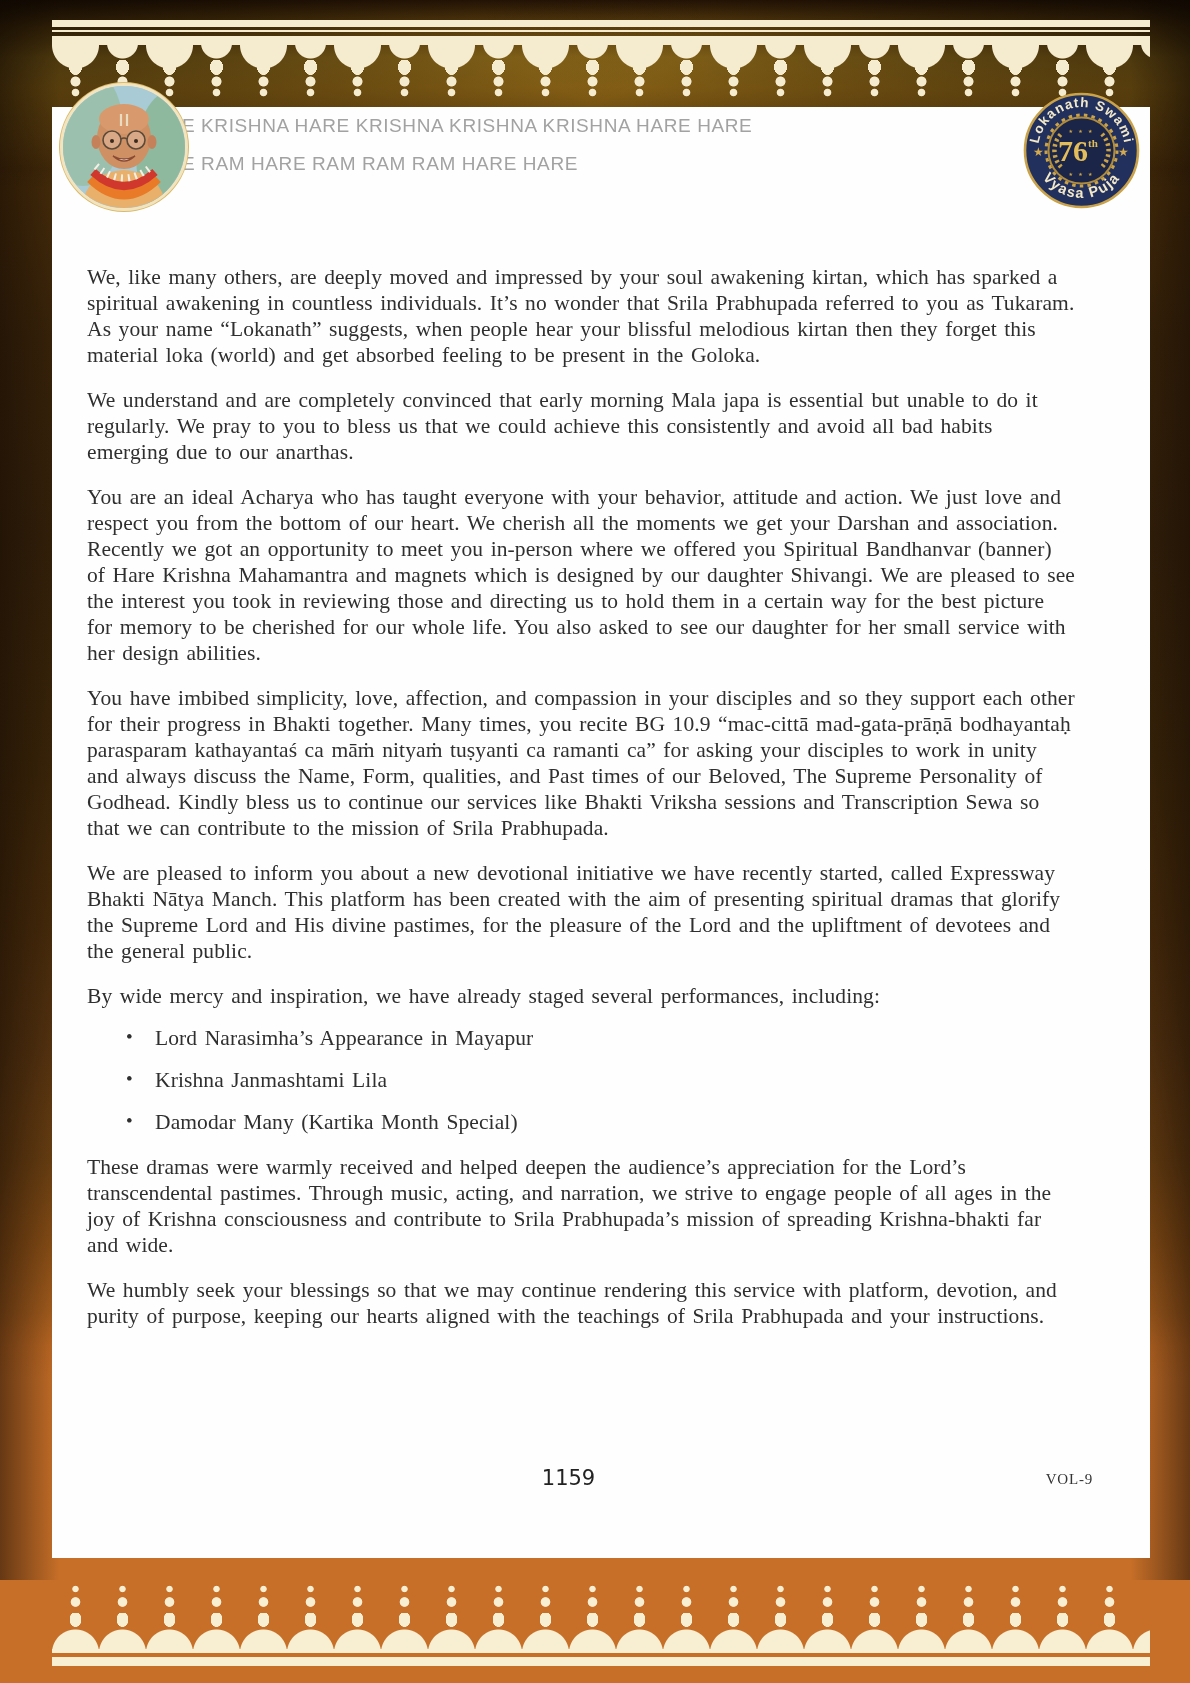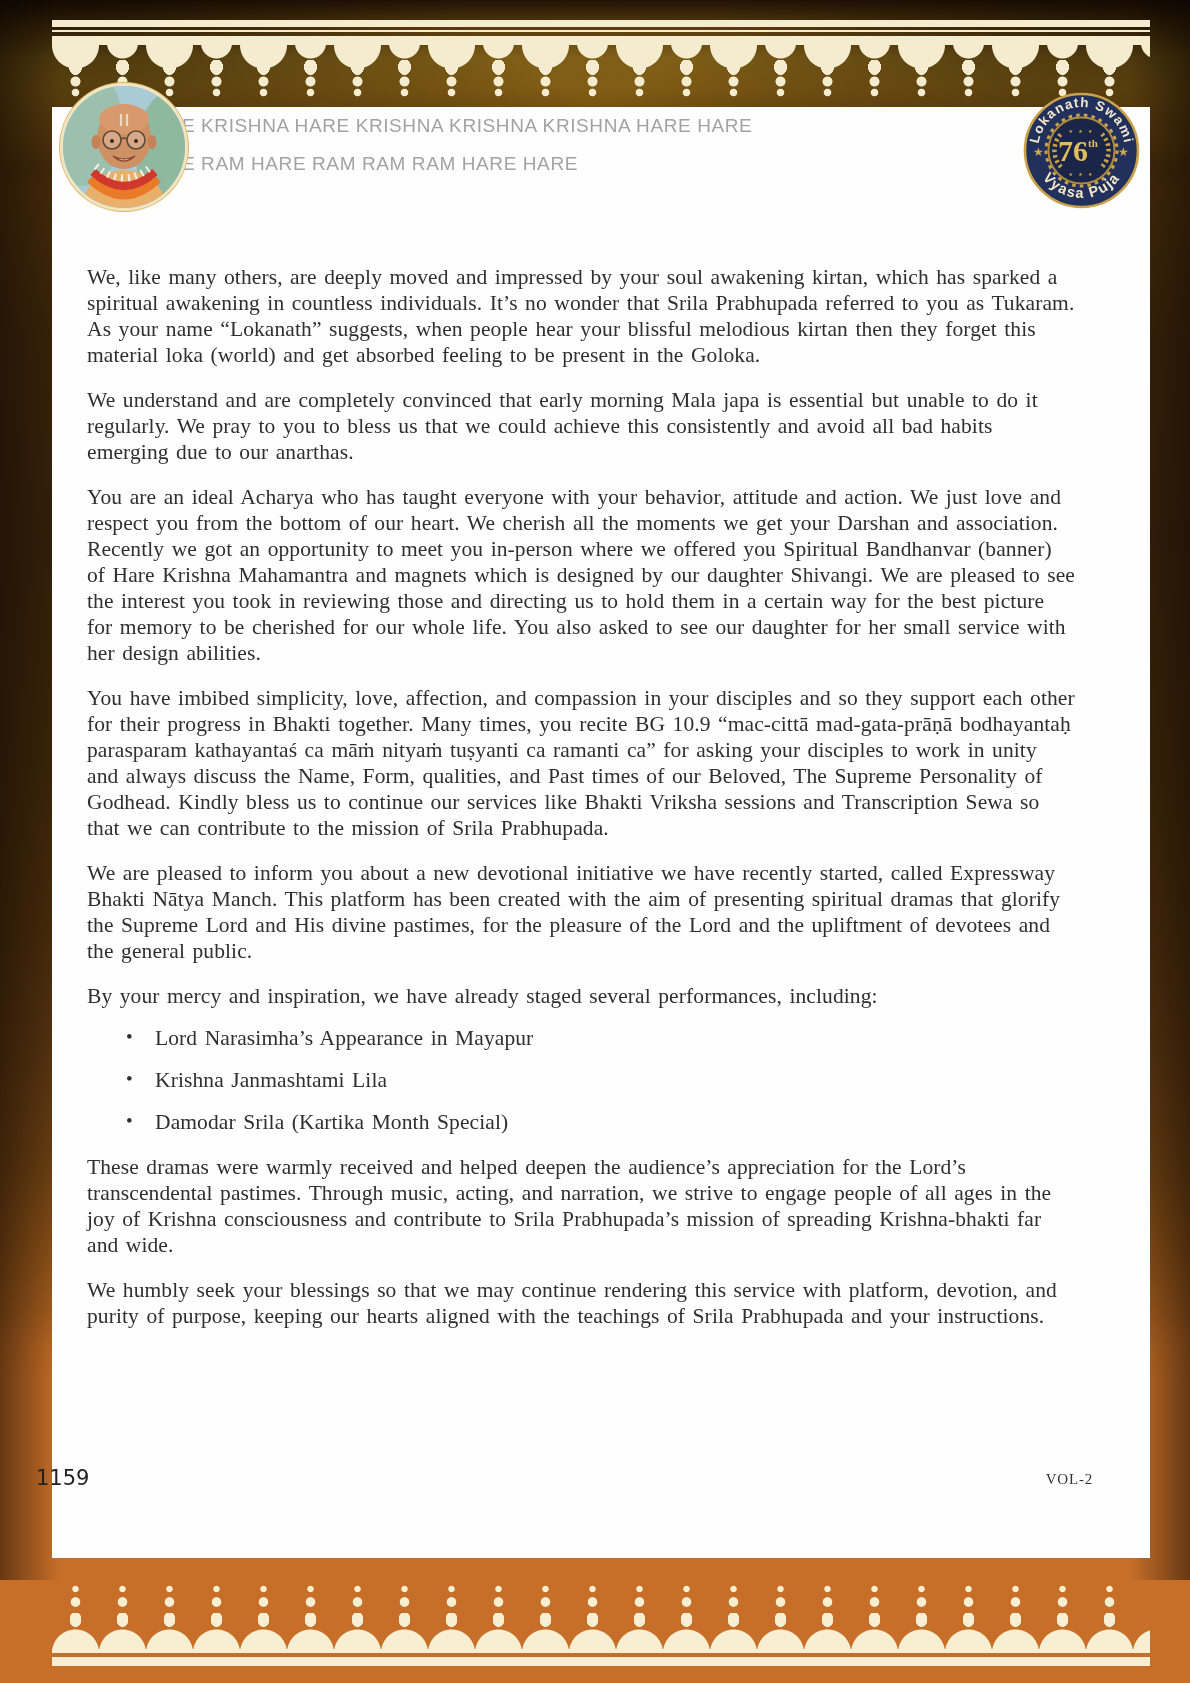--- a/index.html
+++ b/index.html
@@ -62,21 +62,21 @@
   .badge{position:absolute; left:1023px; top:92px; width:117px; height:117px;}
   
   .body-text{position:absolute; left:87px; top:264px; width:988px;
     font-size:21.5px; line-height:26px; color:#2f2f2f; letter-spacing:.1px; word-spacing:2px; text-align:left;}
   .body-text p{margin:0 0 19px 0;}
   .body-text p.intro{margin-bottom:16px;}
   .body-text ul{list-style:none; margin:0 0 19px 0; padding:0 0 0 68px;}
   .body-text li{position:relative; margin:0 0 16px 0;}
   .body-text li::before{content:"\2022"; position:absolute; left:-29px; top:-1px; font-size:19px; color:#2f2f2f;}
   
-  .page-number{position:absolute; left:36px; top:1466px; width:1041px; text-align:left;
+  .page-number{position:absolute; left:48px; top:1466px; width:1041px; text-align:center;
     font-family:"DejaVu Sans", sans-serif; font-size:21px; color:#222;}
   .volume{position:absolute; right:97px; top:1471px; font-family:"Liberation Serif", serif;
     font-size:15px; letter-spacing:.8px; color:#333;}
 </style>
 </head>
 <body>
 
 <div class="page">
 
   <div class="vignette"></div>
@@ -150,29 +150,29 @@
       <text x="95" y="64" font-size="12" fill="#d4aa4e">★</text>
     </svg>
   </div>
 
   <div class="body-text">
     <p>We, like many others, are deeply moved and impressed by your soul awakening kirtan, which has sparked a spiritual awakening in countless individuals. It’s no wonder that Srila Prabhupada referred to you as Tukaram. As your name “Lokanath” suggests, when people hear your blissful melodious kirtan then they forget this material loka (world) and get absorbed feeling to be present in the Goloka.</p>
     <p>We understand and are completely convinced that early morning Mala japa is essential but unable to do it regularly. We pray to you to bless us that we could achieve this consistently and avoid all bad habits emerging due to our anarthas.</p>
     <p>You are an ideal Acharya who has taught everyone with your behavior, attitude and action. We just love and respect you from the bottom of our heart. We cherish all the moments we get your Darshan and association. Recently we got an opportunity to meet you in-person where we offered you Spiritual Bandhanvar (banner) of Hare Krishna Mahamantra and magnets which is designed by our daughter Shivangi. We are pleased to see the interest you took in reviewing those and directing us to hold them in a certain way for the best picture for memory to be cherished for our whole life. You also asked to see our daughter for her small service with her design abilities.</p>
     <p>You have imbibed simplicity, love, affection, and compassion in your disciples and so they support each other for their progress in Bhakti together. Many times, you recite BG 10.9 “mac-cittā mad-gata-prāṇā bodhayantaḥ parasparam kathayantaś ca māṁ nityaṁ tuṣyanti ca ramanti ca” for asking your disciples to work in unity and always discuss the Name, Form, qualities, and Past times of our Beloved, The Supreme Personality of Godhead. Kindly bless us to continue our services like Bhakti Vriksha sessions and Transcription Sewa so that we can contribute to the mission of Srila Prabhupada.</p>
     <p>We are pleased to inform you about a new devotional initiative we have recently started, called Expressway Bhakti Nātya Manch. This platform has been created with the aim of presenting spiritual dramas that glorify the Supreme Lord and His divine pastimes, for the pleasure of the Lord and the upliftment of devotees and the general public.</p>
-    <p class="intro">By your mercy and inspiration, we have already staged several performances, including:</p>
+    <p class="intro">By wide mercy and inspiration, we have already staged several performances, including:</p>
     <ul>
       <li>Lord Narasimha’s Appearance in Mayapur</li>
       <li>Krishna Janmashtami Lila</li>
-      <li>Damodar Srila (Kartika Month Special)</li>
+      <li>Damodar Many (Kartika Month Special)</li>
     </ul>
     <p>These dramas were warmly received and helped deepen the audience’s appreciation for the Lord’s transcendental pastimes. Through music, acting, and narration, we strive to engage people of all ages in the joy of Krishna consciousness and contribute to Srila Prabhupada’s mission of spreading Krishna-bhakti far and wide.</p>
     <p>We humbly seek your blessings so that we may continue rendering this service with platform, devotion, and purity of purpose, keeping our hearts aligned with the teachings of Srila Prabhupada and your instructions.</p>
   </div>
 
   <div class="page-number">1159</div>
-  <div class="volume">VOL-2</div>
+  <div class="volume">VOL-9</div>
 
   <div class="band-bottom-pattern"></div>
   <div class="bottom-stripe"></div>
 
 </div>
 
 </body></html>

